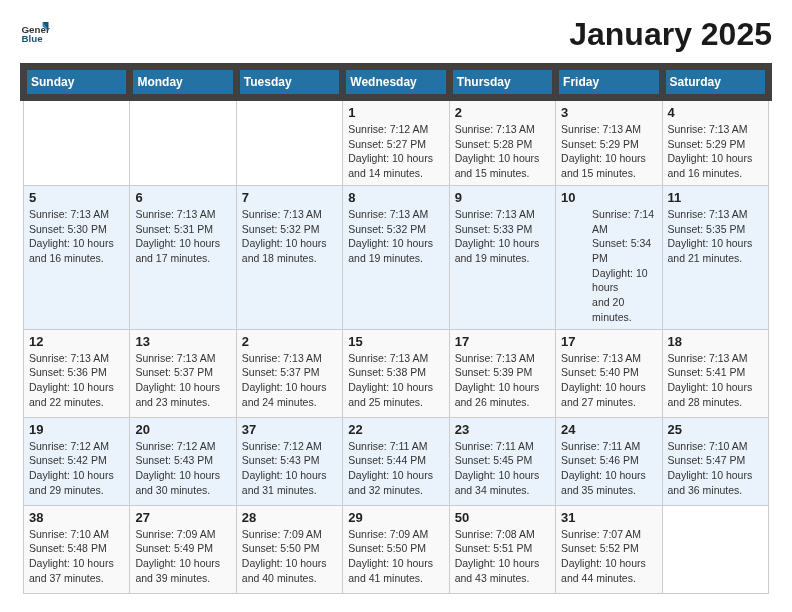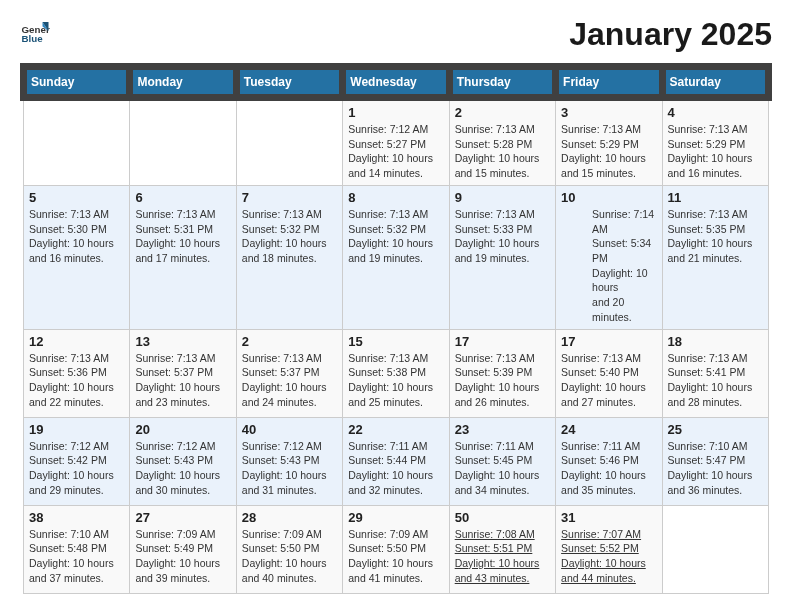--- a/index.html
+++ b/index.html
@@ -254,21 +254,21 @@
 and 29 minutes.</div>
         </td>
         <td>
           <div class="day-number">20</div>
           <div class="day-info" style="white-space: pre-line;">Sunrise: 7:12 AM
 Sunset: 5:43 PM
 Daylight: 10 hours
 and 30 minutes.</div>
         </td>
         <td>
-          <div class="day-number">40</div>
+          <div class="day-number">37</div>
           <div class="day-info" style="white-space: pre-line;">Sunrise: 7:12 AM
 Sunset: 5:43 PM
 Daylight: 10 hours
 and 31 minutes.</div>
         </td>
         <td>
           <div class="day-number">22</div>
           <div class="day-info" style="white-space: pre-line;">Sunrise: 7:11 AM
 Sunset: 5:44 PM
 Daylight: 10 hours
@@ -320,28 +320,28 @@
         </td>
         <td>
           <div class="day-number">29</div>
           <div class="day-info" style="white-space: pre-line;">Sunrise: 7:09 AM
 Sunset: 5:50 PM
 Daylight: 10 hours
 and 41 minutes.</div>
         </td>
         <td>
           <div class="day-number">50</div>
-          <div class="day-info" style="white-space: pre-line; text-decoration: underline;">Sunrise: 7:08 AM
+          <div class="day-info" style="white-space: pre-line;">Sunrise: 7:08 AM
 Sunset: 5:51 PM
 Daylight: 10 hours
 and 43 minutes.</div>
         </td>
         <td>
           <div class="day-number">31</div>
-          <div class="day-info" style="white-space: pre-line; text-decoration: underline;">Sunrise: 7:07 AM
+          <div class="day-info" style="white-space: pre-line;">Sunrise: 7:07 AM
 Sunset: 5:52 PM
 Daylight: 10 hours
 and 44 minutes.</div>
         </td>
         <td class="empty-cell"></td>
       </tr>
     </tbody>
 </table>
 
 </body></html>

